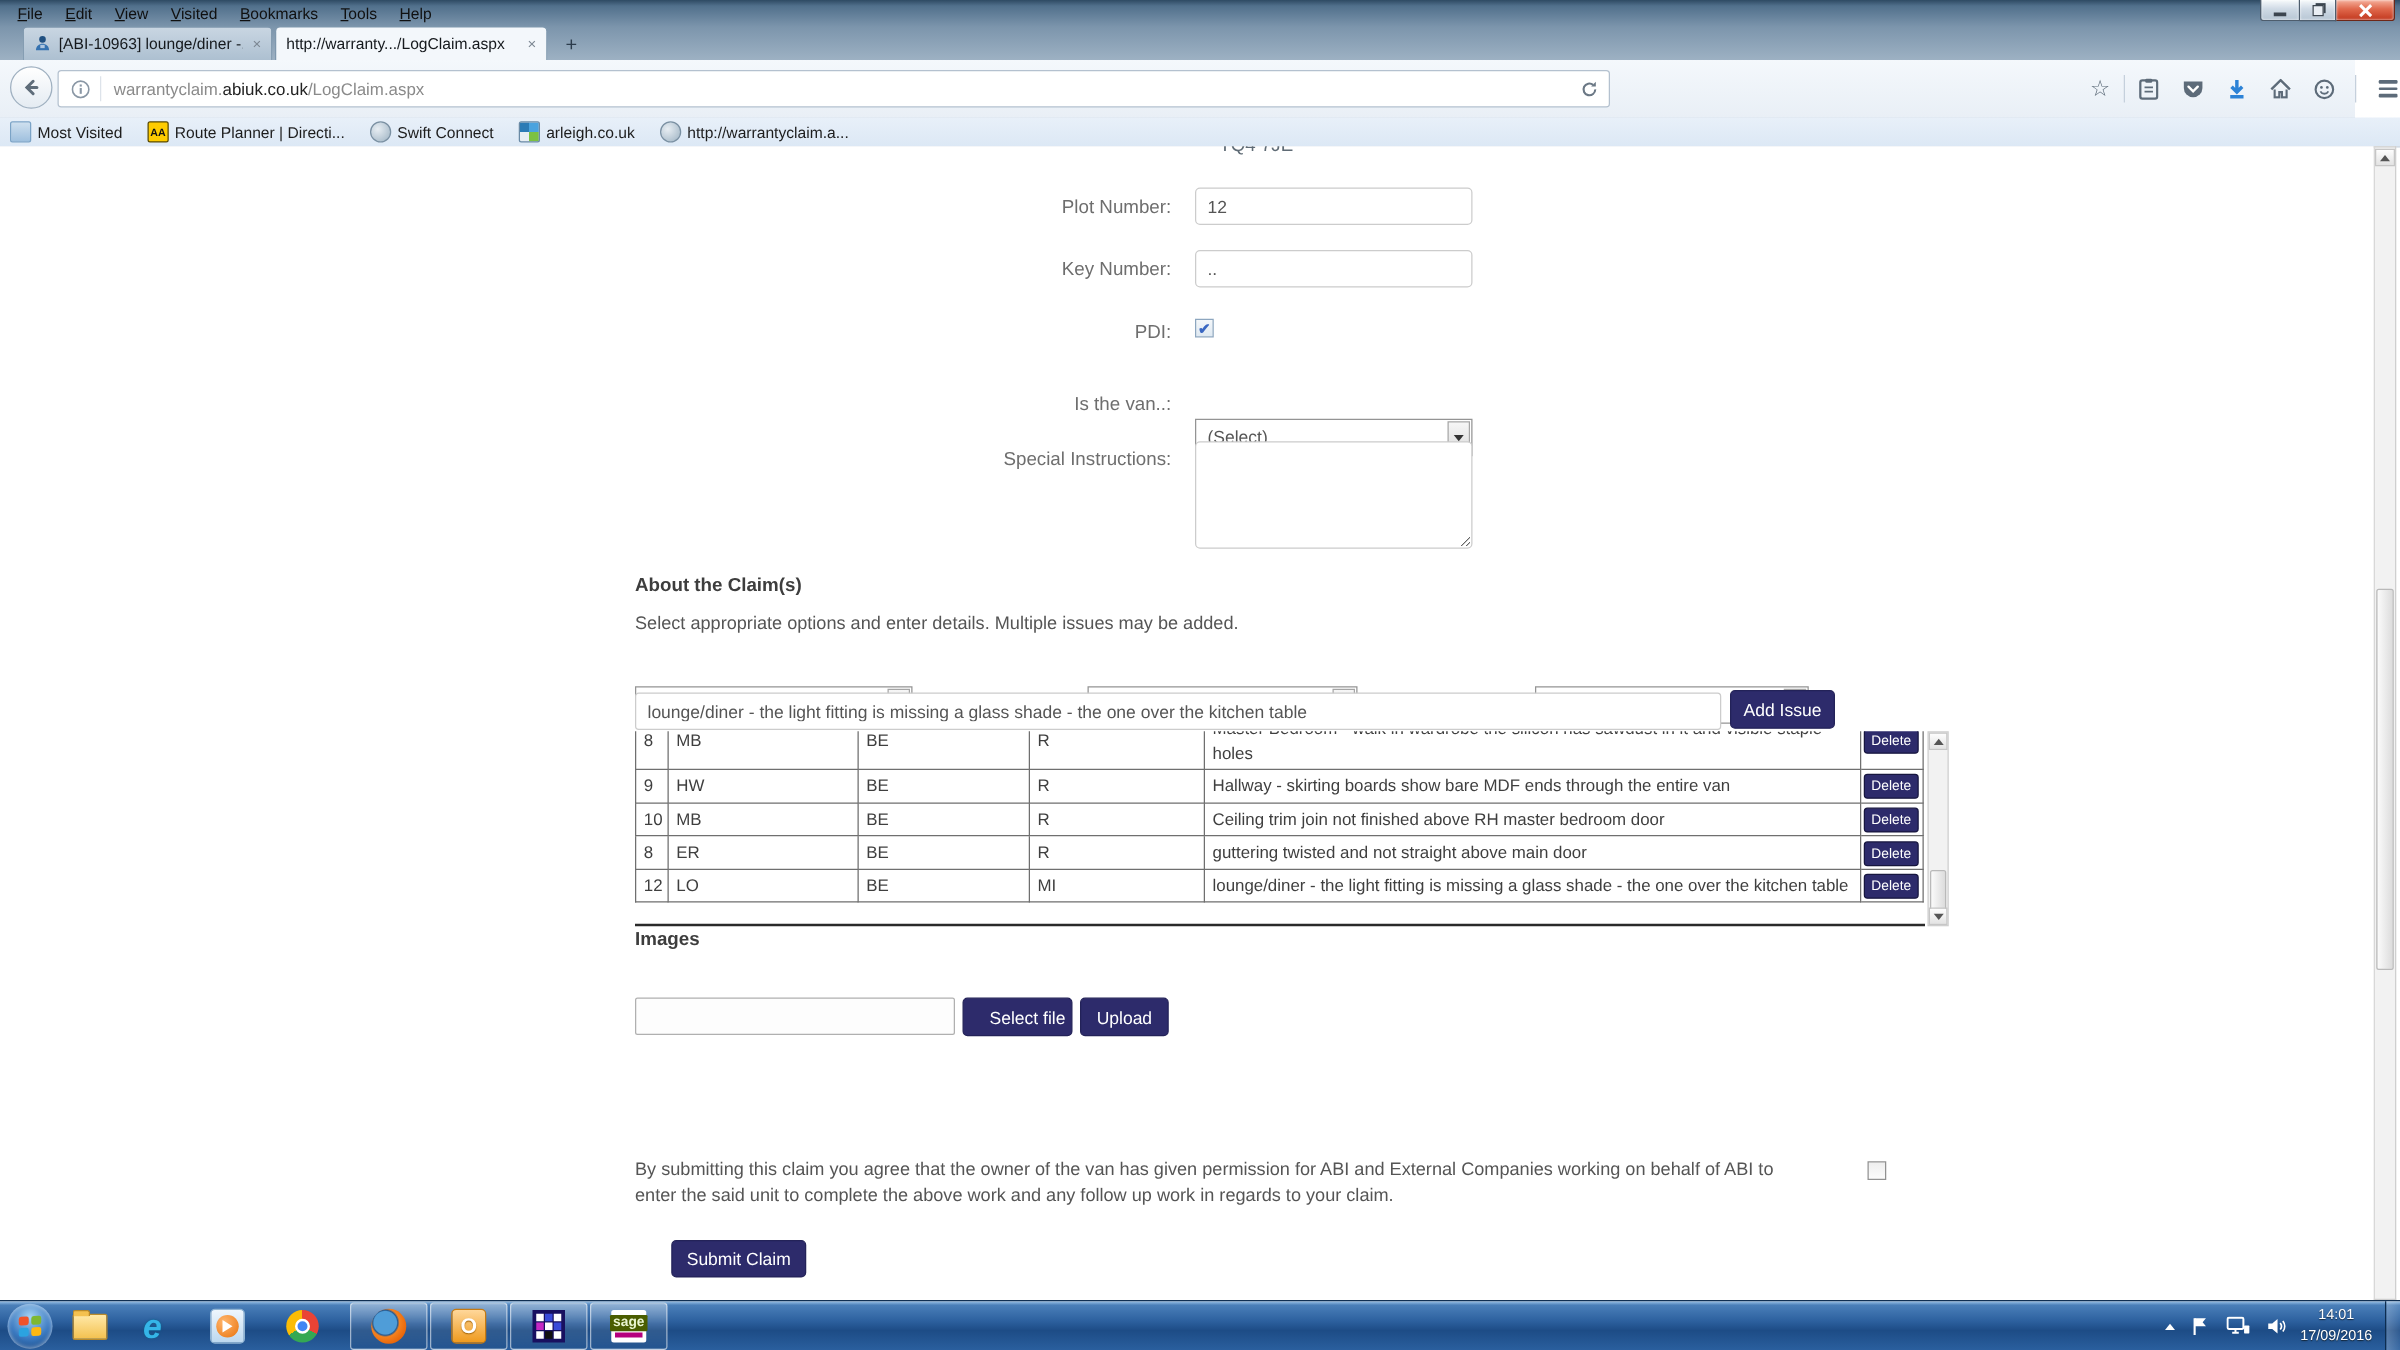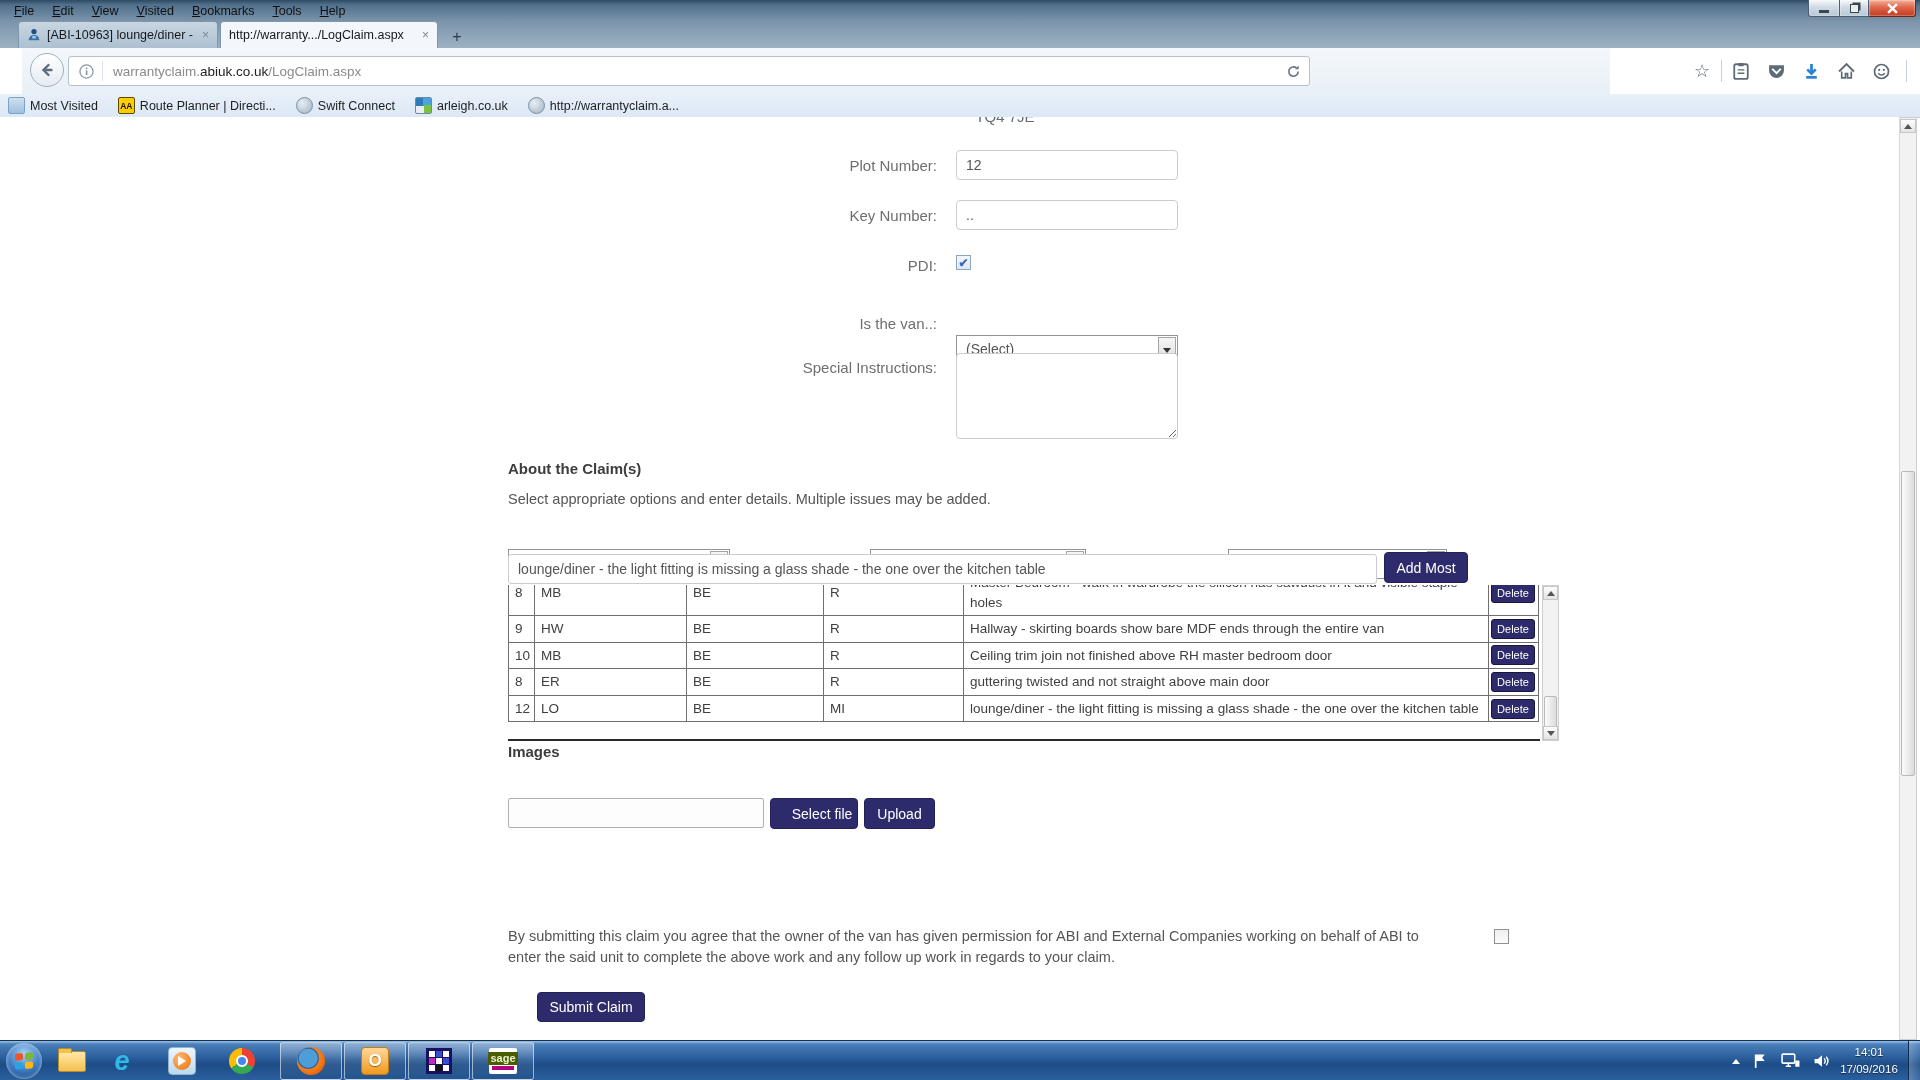--- a/index.html
+++ b/index.html
@@ -22,21 +22,21 @@
   .tabbar{position:absolute;left:0;top:20px;width:1920px;height:28px;}
   .tab{position:absolute;top:1px;height:27px;border:1px solid #7e97ad;border-bottom:none;border-radius:4px 4px 0 0;
        display:flex;align-items:center;padding:0 8px;box-sizing:border-box;font-size:12.5px;color:#15191d;}
   .tab.inactive{background:linear-gradient(#c9d6e2,#adc0d1);}
   .tab.active{background:#f3f7fb;z-index:3;}
   .tab .tclose{margin-left:auto;color:#7c8793;font-size:12px;padding-left:8px;cursor:pointer;}
   .tab .title{white-space:nowrap;overflow:hidden;max-width:160px;}
   .newtab{position:absolute;left:444px;top:7px;width:26px;height:19px;border-radius:3px;display:flex;align-items:center;justify-content:center;
           color:#2c3c4c;font-size:16px;cursor:pointer;}
   
-  .navbar{position:absolute;left:0;top:48px;width:1588px;height:46px;background:linear-gradient(#f4f8fc,#e9eff6);border-bottom:1px solid #c3cfdd;margin-left:22px;}
+  .navbar{position:absolute;left:0;top:48px;width:1884px;height:46px;background:linear-gradient(#f4f8fc,#e9eff6);border-bottom:1px solid #c3cfdd;}
   .backbtn{position:absolute;left:8px;top:5px;width:32px;height:32px;border-radius:50%;border:1px solid #9fb0c0;
            background:linear-gradient(#ffffff,#e4ebf2);display:flex;align-items:center;justify-content:center;cursor:pointer;}
   .urlbar{position:absolute;left:46px;top:8px;width:1242px;height:30px;background:#fff;border:1px solid #b4c1cf;border-radius:3px;
           box-sizing:border-box;display:flex;align-items:center;font-size:13.5px;}
   .urlbar .info{margin:0 8px 0 10px;color:#8a97a5;}
   .urlbar .sep{width:1px;height:20px;background:#dde3ea;margin-right:10px;}
   .url-pre,.url-path{color:#8a8a8a;} .url-domain{color:#222;}
   .reload{margin-left:auto;margin-right:8px;cursor:pointer;display:flex;}
   .searchbox{position:absolute;left:1297px;top:8px;width:362px;height:30px;background:#fff;border:1px solid #b4c1cf;border-radius:3px;
              box-sizing:border-box;display:flex;align-items:center;gap:8px;padding:0 9px;}
@@ -288,21 +288,21 @@
   <div class="sel" style="left:870px;top:402px;width:216px;height:30px;">
     <span class="txt">Back End</span>
     <span class="sbtn"></span>
   </div>
   <div class="sel" style="left:1228px;top:402px;width:219px;height:30px;">
     <span class="txt">Missing</span>
     <span class="sbtn"></span>
   </div>
 
   <input class="tbox" style="left: 508px; top: 437px; width: 869px; height: 30px; border-radius: 3px;" value="lounge/diner - the light fitting is missing a glass shade - the one over the kitchen table">
-  <div class="bnavy" style="left:1384px;top:435px;width:84px;height:31px;">Add Most</div>
+  <div class="bnavy" style="left:1384px;top:435px;width:84px;height:31px;">Add Issue</div>
 
   <div class="tview">
     <table>
       <colgroup>
           <col style="width:26px">
           <col style="width:152px">
           <col style="width:137px">
           <col style="width:140px">
           <col style="width:525px">
           <col style="width:50px">

